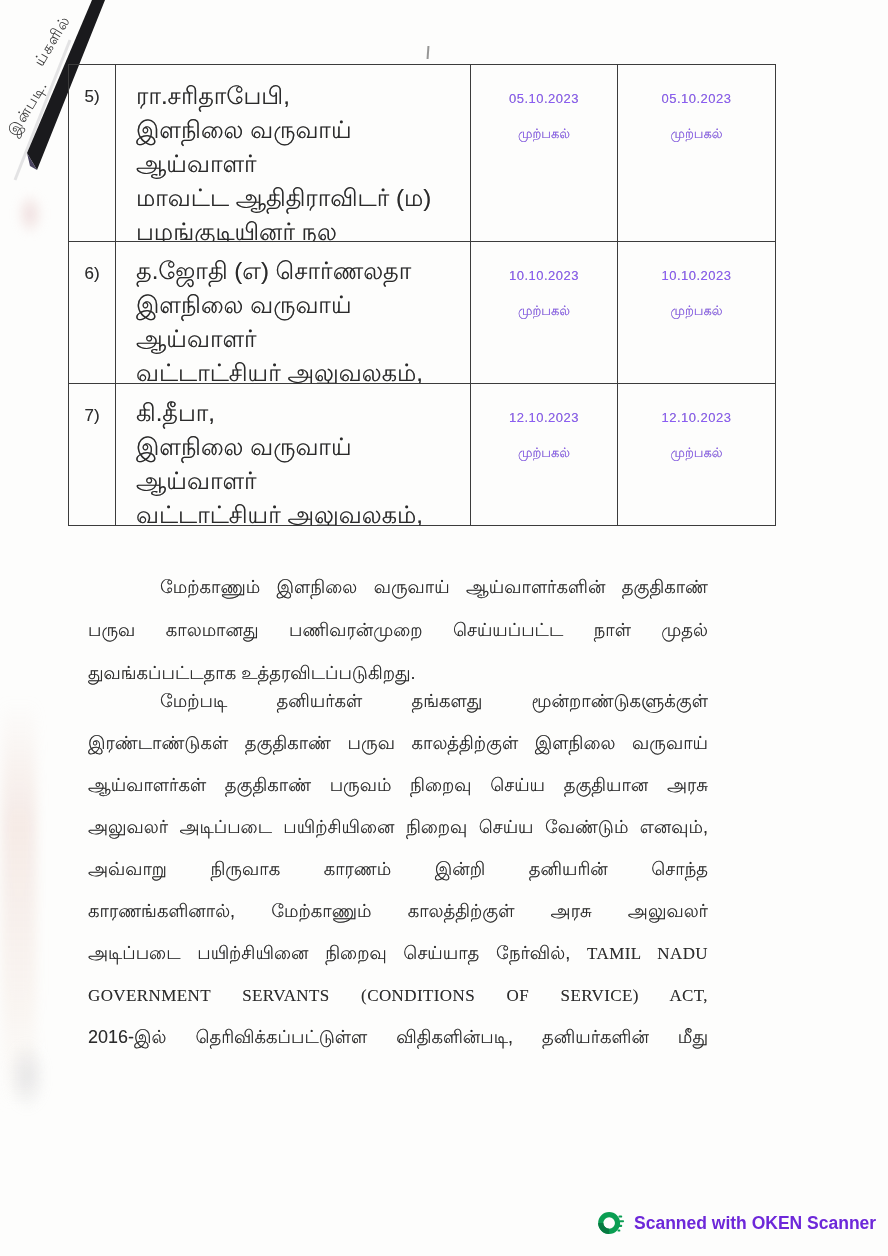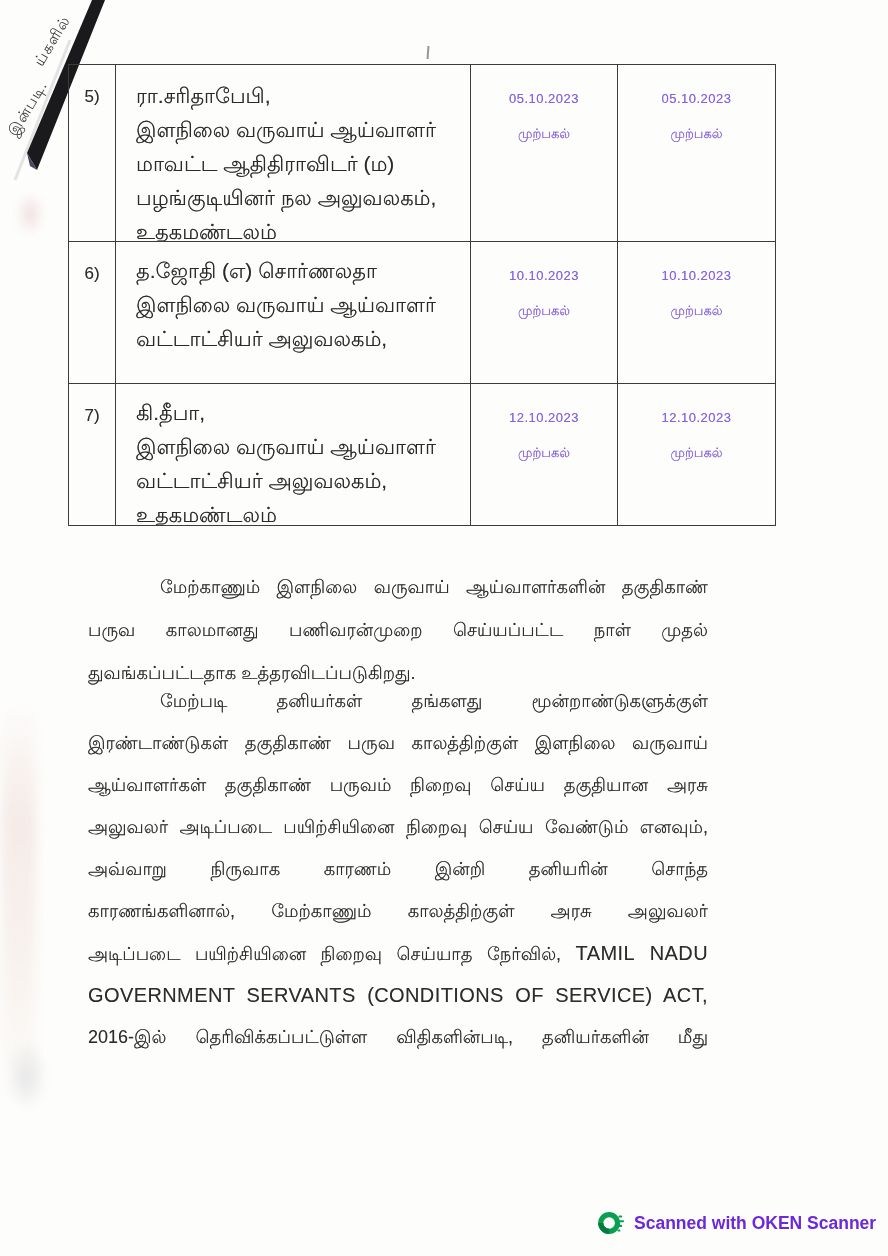--- a/index.html
+++ b/index.html
@@ -36,32 +36,32 @@
     position:absolute;left:68px;top:64px;
     display:grid;
     grid-template-columns:47px 355px 147px 157px;
     grid-template-rows:177px 142px 141px;
     border:1.5px solid #3c3c3c;
   }
   .cell{border-right:1.4px solid #3c3c3c;border-bottom:1.4px solid #3c3c3c;box-sizing:border-box;overflow:hidden;}
   .cell.last-col{border-right:none;}
   .cell.last-row{border-bottom:none;}
   .cell.num{padding-top:22px;text-align:center;font-size:17px;color:#2d2d2d;}
-  .cell.det{padding:12px 12px 0 20px;font-size:21px;line-height:34px;color:#2a2a2a;}
+  .cell.det{padding:12px 12px 0 20px;font-size:24px;line-height:34px;color:#2a2a2a;}
   .cell.det.r5{padding-top:14px;}
   .cell.datec{text-align:center;padding-top:26px;font-size:13px;letter-spacing:.5px;color:#8b5cf6;}
   .cell.datec .period{margin-top:20px;letter-spacing:0;}
   .txtline,.date,.period{text-shadow:0 0 .4px rgba(0,0,0,.35);}
   
   .para{position:absolute;left:88px;width:620px;font-size:18px;color:#2c2c2c;}
   .para .ln{line-height:43px;height:43px;text-shadow:0 0 .4px rgba(0,0,0,.3);}
   .para2 .ln{line-height:42px;height:42px;}
   .ln.just{text-align:justify;text-align-last:justify;}
   .ln.indent{padding-left:72px;}
-  .eng{font-family:Liberation Sans, sans-serif;font-size:20px;letter-spacing:.4px;}
+  .eng{font-family:Liberation Serif, serif;font-size:17px;letter-spacing:.4px;}
   .p1{top:566px;}
   .p2{top:680px;}
   
   .footer{position:absolute;left:597px;top:1208px;display:flex;align-items:center;}
   .oken-icon{width:28px;height:30px;display:inline-block;}
   .scanner-text{margin-left:9px;font-size:17.5px;font-weight:600;color:#6d28d9;}
 </style>
 </head>
 <body>
 

